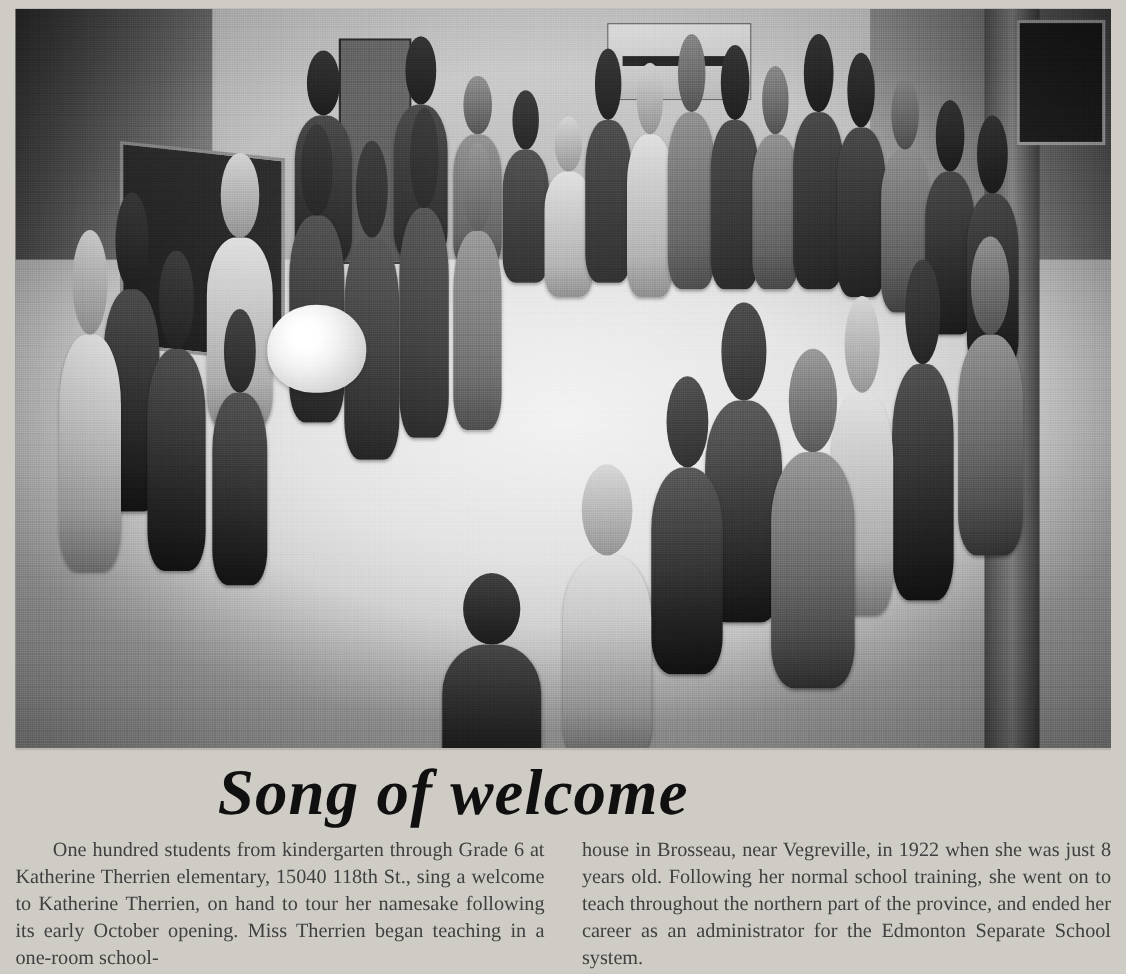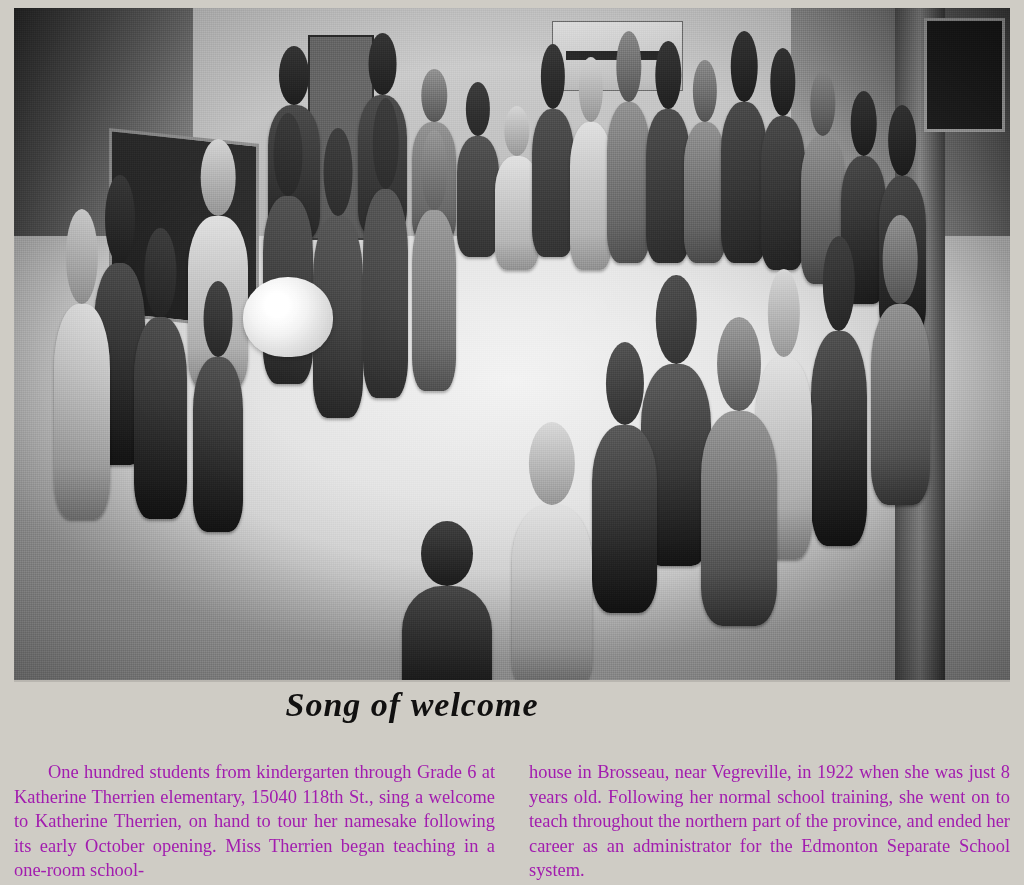--- a/index.html
+++ b/index.html
@@ -155,39 +155,39 @@
   
   .headline {
     position: absolute;
     left: 0;
     top: 686px;
     width: 824px;
     text-align: center;
     font-family: "Liberation Serif", serif;
     font-style: italic;
     font-weight: 700;
-    font-size: 34px;
+    font-size: 59px;
     letter-spacing: 1px;
     color: #111010;
   }
 
   .columns {
     position: absolute;
     left: 14px;
     top: 760px;
     width: 996px;
     display: flex;
     gap: 34px;
   }
   .col {
     width: 481px;
     font-family: "Liberation Serif", serif;
     font-size: 18.4px;
     line-height: 24.6px;
-    color: #a21caf;
+    color: #404040;
     text-align: justify;
     -webkit-hyphens: none;
     hyphens: none;
   }
   .col p { margin: 0; }
   .col.left p { text-indent: 34px; }
   .rule-top {
     position: absolute;
     left: 14px;
     top: 680px;

